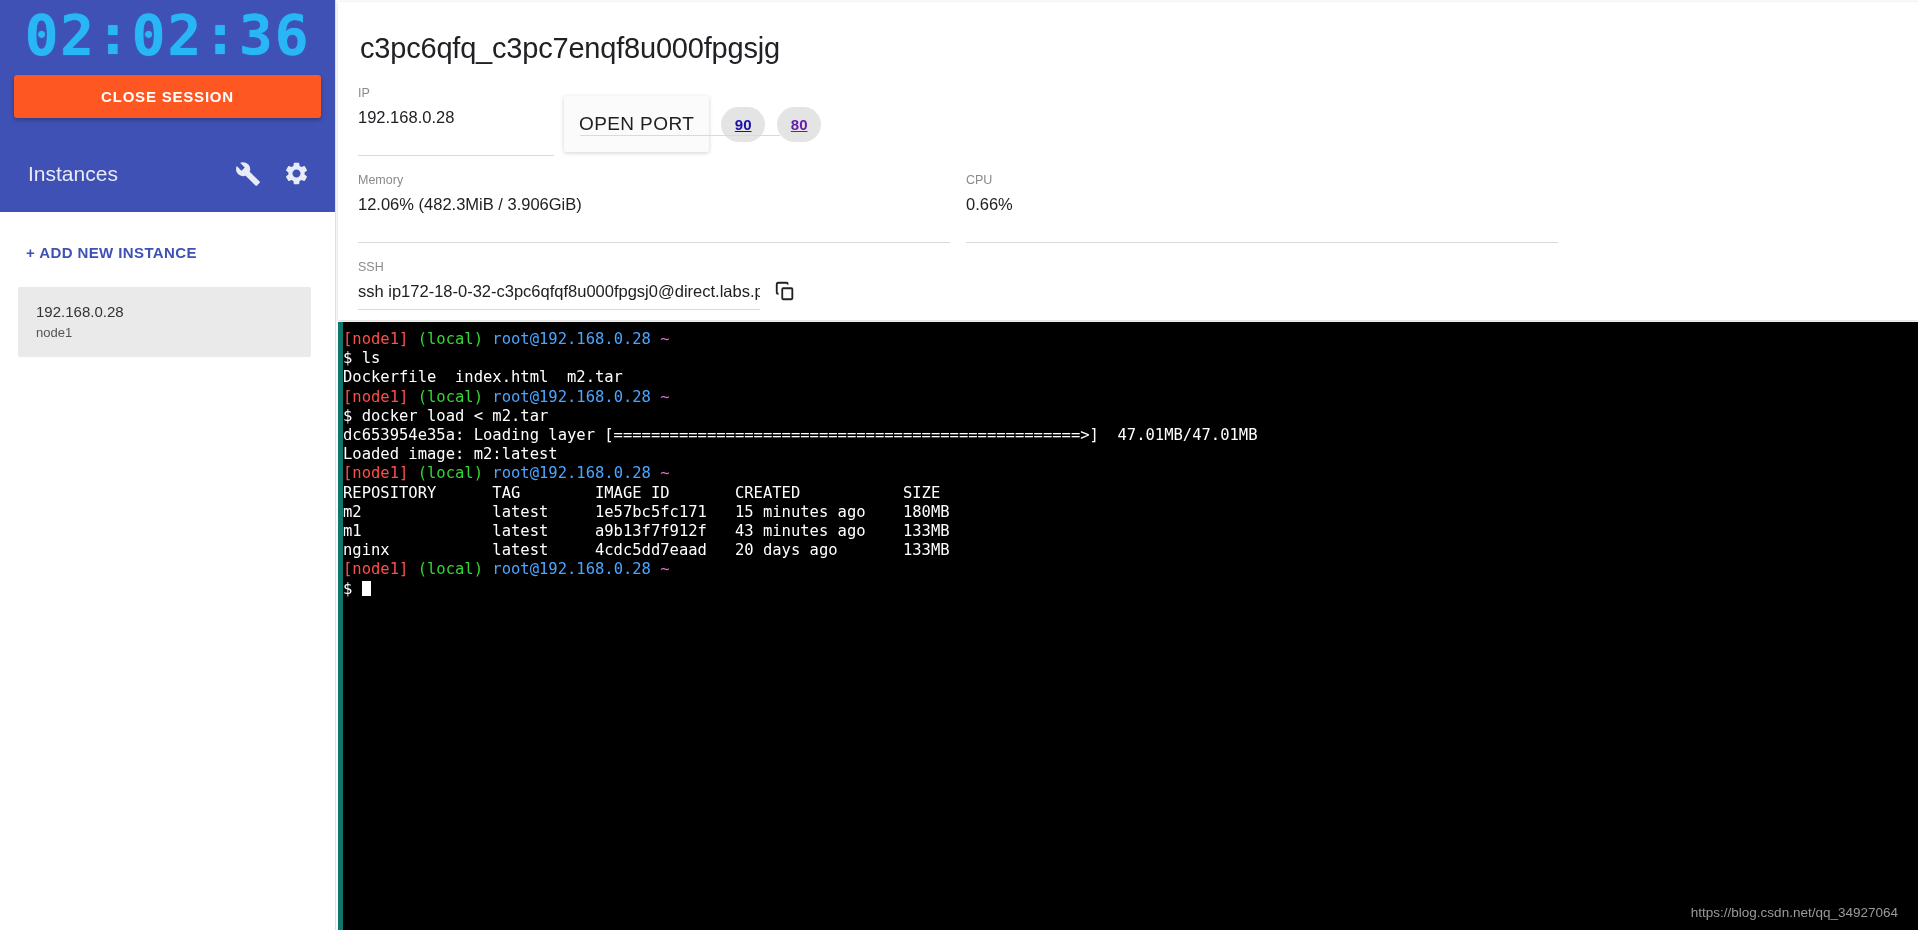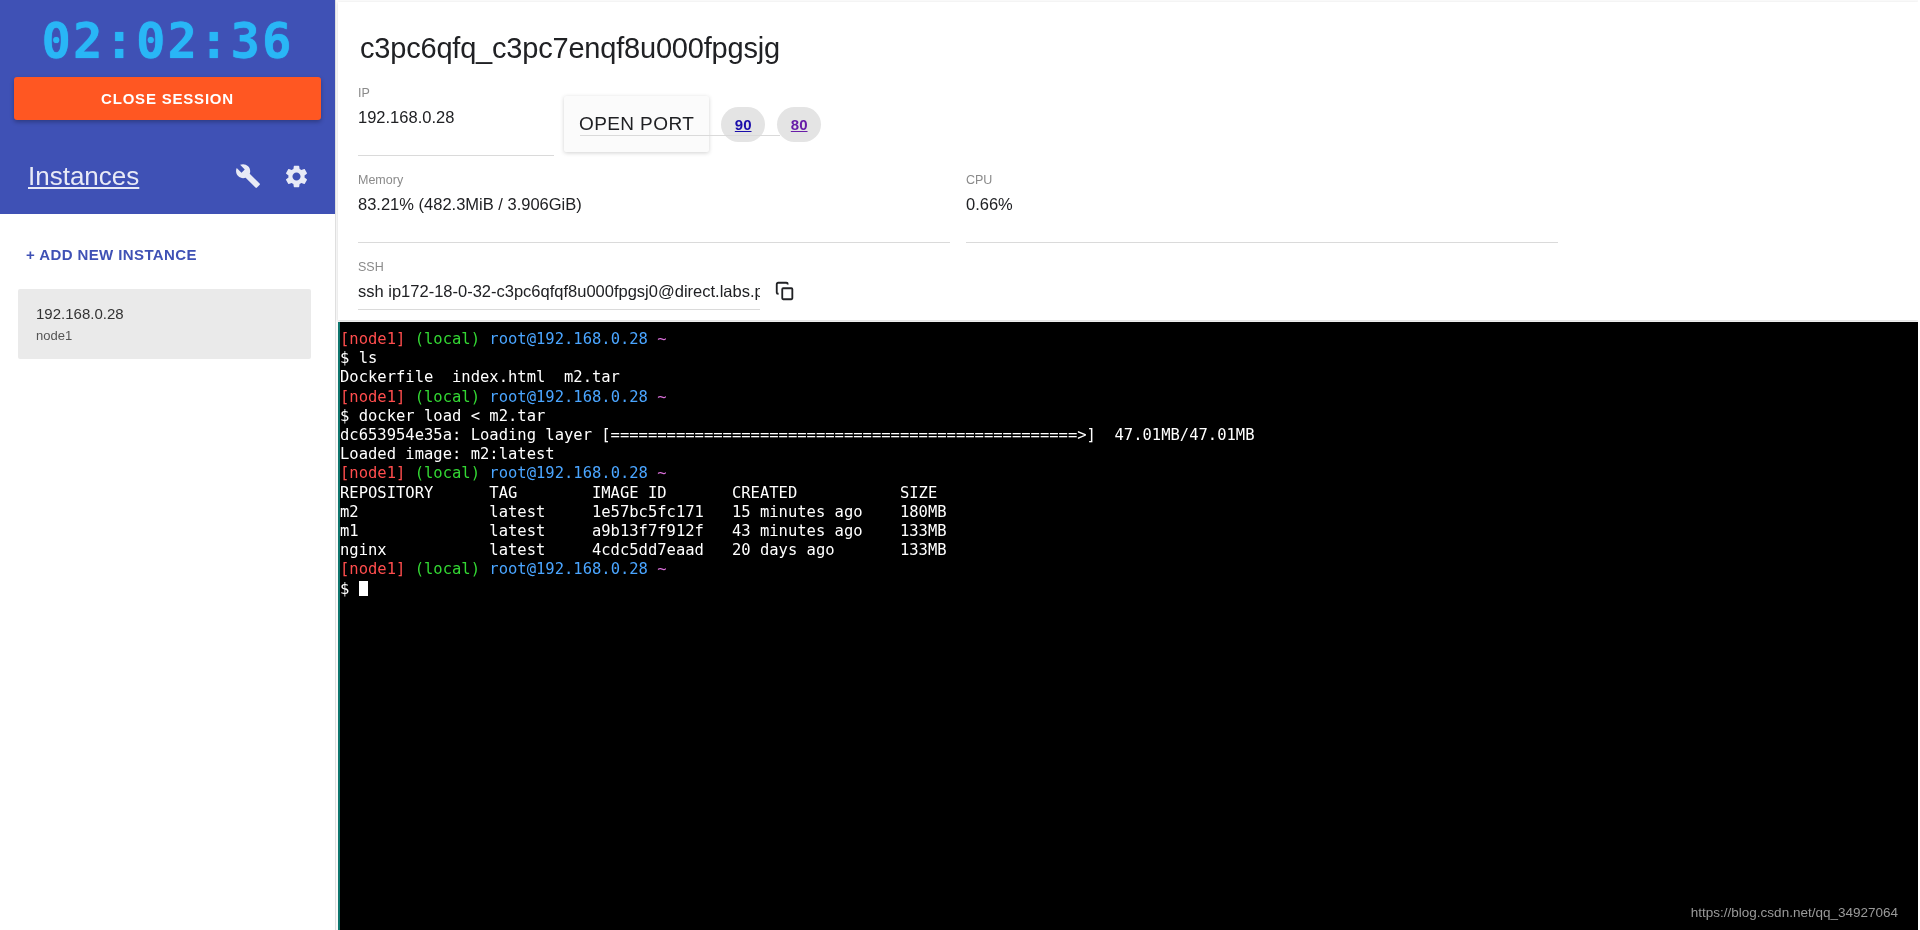--- a/index.html
+++ b/index.html
@@ -12,24 +12,24 @@
   }
   #app { display: flex; width: 1920px; height: 930px; background: #ffffff; }
 
   
   .sidebar { width: 335px; height: 930px; background: #ffffff; flex: 0 0 335px; position: relative; }
   .sidebar-top { background: #3f51b5; width: 335px; padding: 0; }
   .clock {
     text-align: center;
     color: #29b6f6;
     font-family: "DejaVu Sans Mono", monospace;
-    font-size: 49px;
+    font-size: 56px;
     font-weight: 700;
     letter-spacing: 2px;
-    padding: 16px 0 10px 0;
+    padding: 6px 0 10px 0;
     line-height: 1.05;
     text-shadow: 0 0 1px #29b6f6;
   }
   .close-session {
     display: block;
     width: 307px;
     margin: 0 auto;
     background: #ff5722;
     color: #ffffff;
     border: none;
@@ -45,24 +45,23 @@
   }
   .instances-bar {
     display: flex;
     align-items: center;
     height: 76px;
     padding: 0 22px 0 28px;
     margin-top: 18px;
   }
   .instances-title {
     color: #e8eaf6;
-    font-size: 26px;
+    font-size: 21px;
     font-weight: 400;
     flex: 1 1 auto;
-    text-decoration: underline;
   }
   .tool-icon { width: 34px; height: 34px; margin-left: 14px; cursor: pointer; display: flex; align-items: center; justify-content: center; }
   .tool-icon svg { display: block; }
 
   .sidebar-body { padding: 0; background: #fff; }
   .add-instance {
     color: #3f51b5;
     font-size: 15px;
     font-weight: 700;
     letter-spacing: 0.4px;
@@ -194,21 +193,21 @@
     top: 322px;
     right: 2px;
     bottom: 0;
     background: #000000;
     color: #ffffff;
     font-family: "DejaVu Sans Mono", monospace;
     font-size: 15.5px;
     line-height: 19.2px;
     padding: 8px 0 0 0;
     overflow: hidden;
-    border-left: 2px solid #0f766e;
+    border-left: 5px solid #0f766e;
   }
   .term-inner { padding-left: 0; }
   .tline { white-space: pre; padding-left: 0; }
   .c-red { color: #ff4d4d; }
   .c-green { color: #33d633; }
   .c-cyan { color: #4aa5ff; }
   .c-mag { color: #d96fd9; }
   .c-white { color: #ffffff; }
   .cursor-block { display: inline-block; width: 9px; height: 15px; background: #ffffff; vertical-align: -2px; }
   .watermark {
@@ -272,21 +271,21 @@
           <div class="port-chip port-visited">
             <span>80</span>
           </div>
         </div>
         <div class="ports-underline"></div>
       </div>
 
       <div class="row2">
         <div class="field f-mem underline">
           <div class="field-label">Memory</div>
-          <div class="field-value">83.21% (482.3MiB / 3.906GiB)</div>
+          <div class="field-value">12.06% (482.3MiB / 3.906GiB)</div>
         </div>
         <div class="field f-cpu underline">
           <div class="field-label">CPU</div>
           <div class="field-value">0.66%</div>
         </div>
       </div>
 
       <div class="f-ssh">
         <div class="field-label">SSH</div>
         <div class="ssh-line">

